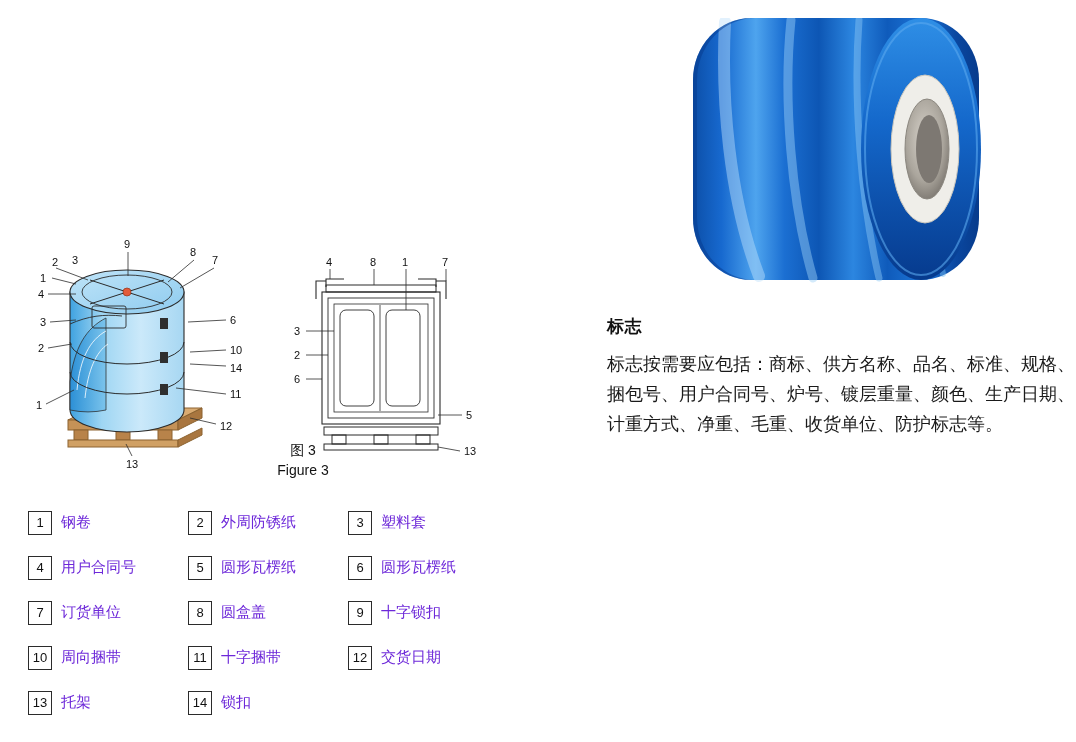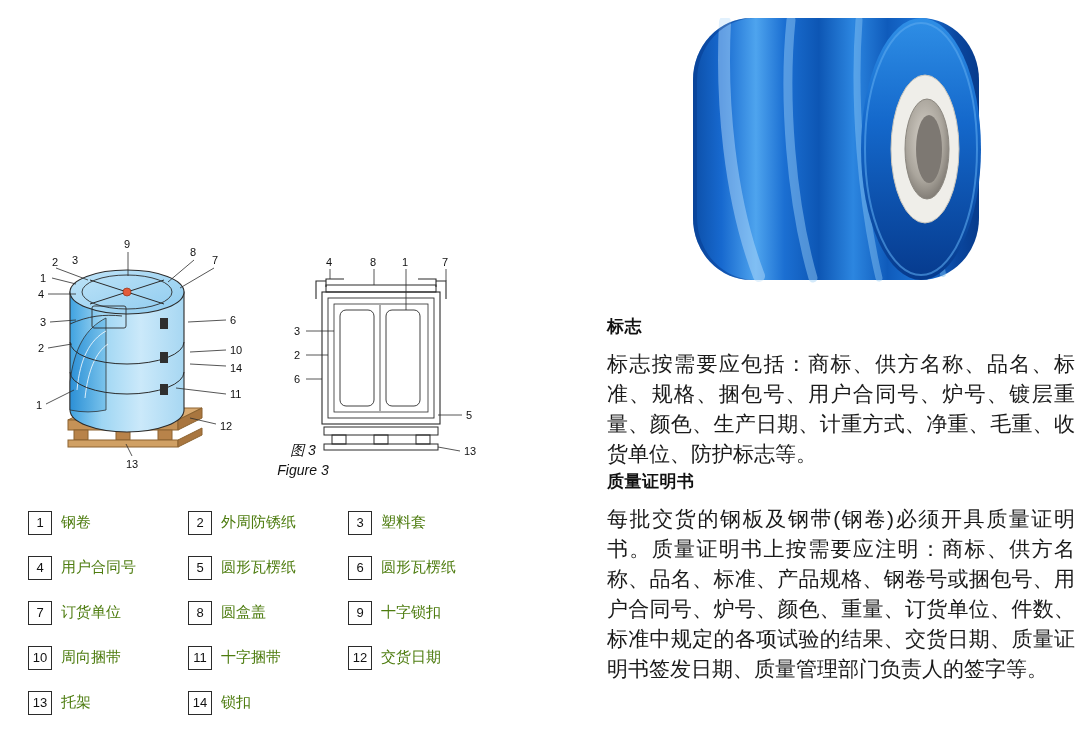--- a/index.html
+++ b/index.html
@@ -51,21 +51,20 @@
 
   .fig-caption {
     position: absolute;
     left: 248px;
     top: 440px;
     width: 110px;
     text-align: center;
     font-size: 14px;
     line-height: 20px;
     color: #111;
-    font-style: italic;
   }
   .fig-caption .cn { font-size: 14px; }
   .fig-caption .en { font-size: 14px; }
 
   
   .legend {
     position: absolute;
     left: 28px;
     top: 500px;
     width: 490px;
@@ -87,21 +86,21 @@
     align-items: center;
     justify-content: center;
     font-size: 13px;
     line-height: 1;
     color: #111;
     box-sizing: border-box;
     flex: 0 0 auto;
   }
   .legend-label {
     font-size: 15px;
-    color: #4d7c0f;
+    color: #6d28d9;
     white-space: nowrap;
   }
 
   
   .right-col {
     position: absolute;
     left: 607px;
     top: 0;
     width: 480px;
     height: 612px;
@@ -117,21 +116,21 @@
 
   .txt-block { position: absolute; left: 0; width: 468px; }
   .txt-h {
     font-size: 17px;
     font-weight: bold;
     color: #111;
     margin: 0 0 11px 0;
     letter-spacing: 0.5px;
   }
   .txt-p {
-    font-size: 21px;
+    font-size: 18px;
     line-height: 30px;
     color: #1a1a1a;
     margin: 0;
     text-align: justify;
     text-justify: inter-ideograph;
   }
   #mark-block { top: 315px; }
   #cert-block { top: 470px; }
 </style>
 </head>
@@ -406,18 +405,14 @@
 
         <path d="M30,62 A58,62 0 0 1 88,0 L92,0 A58,62 0 0 0 34,62 L34,200 A58,62 0 0 0 92,262 L88,262 A58,62 0 0 1 30,200 Z" fill="#063a8d" opacity="0.5"></path>
       </svg>
     </div>
 
     <div class="txt-block" id="mark-block">
       <h3 class="txt-h">标志</h3>
       <p class="txt-p">标志按需要应包括：商标、供方名称、品名、标准、规格、捆包号、用户合同号、炉号、镀层重量、颜色、生产日期、计重方式、净重、毛重、收货单位、防护标志等。</p>
     </div>
 
-    <div class="txt-block" id="cert-block">
-      <h3 class="txt-h">质量证明书</h3>
-      <p class="txt-p">每批交货的钢板及钢带(钢卷)必须开具质量证明书。质量证明书上按需要应注明：商标、供方名称、品名、标准、产品规格、钢卷号或捆包号、用户合同号、炉号、颜色、重量、订货单位、件数、标准中规定的各项试验的结果、交货日期、质量证明书签发日期、质量管理部门负责人的签字等。</p>
-    </div>
   </div>
 </div>
 
 </body></html>

